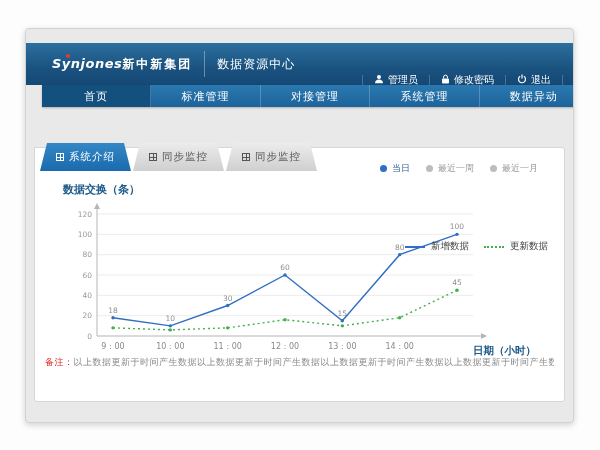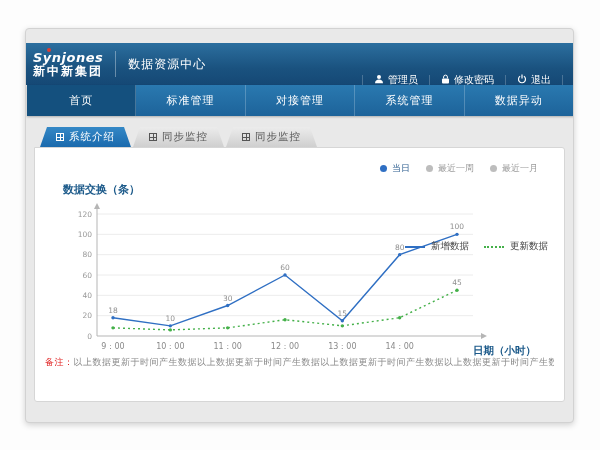--- a/index.html
+++ b/index.html
@@ -6,48 +6,48 @@
   html,body { width:600px; height:450px; background:#fdfdfd; overflow:hidden;
     font-family:"DejaVu Sans","Liberation Sans",sans-serif; }
   .frame { position:absolute; left:25px; top:28px; width:549px; height:395px;
     background:#e9e9e9; border:1px solid #d2d2d2; border-radius:4px;
     box-shadow:0 2px 6px rgba(0,0,0,.18); overflow:hidden; }
 
   
   .hdr { position:absolute; left:0; top:14px; width:100%; height:42px;
     background:linear-gradient(180deg,#2c6f9f 0%,#1a527f 60%,#154875 100%);
     display:flex; align-items:center; }
-  .logo { display:flex; flex-direction:column; justify-content:flex-start; padding-left:7px; }
+  .logo { display:flex; flex-direction:row; justify-content:flex-start; padding-left:26px; }
   .logo-en { position:relative; color:#fff; font-weight:bold; font-style:italic;
     font-size:13px; letter-spacing:.5px; line-height:13px; }
   .logo-dot { position:absolute; left:14px; top:-3px; width:4px; height:4px;
     border-radius:50%; background:#e03c31; }
   .logo-cn { color:#fff; font-weight:bold; font-size:12px; letter-spacing:2px; line-height:14px; }
   .hdr-sep { width:1px; height:26px; background:rgba(255,255,255,.35); margin:0 12px; }
   .app-title { color:#fff; font-size:12px; letter-spacing:1px; }
   .hdr-right { margin-left:auto; display:flex; align-items:stretch; height:100%; }
   .hdr-btn { display:flex; align-items:center; gap:4px; padding:0 11px;
     border-left:1px solid rgba(255,255,255,.22); color:#fff; font-size:10px; cursor:pointer;margin-top:32px; }
   .hdr-btn:last-child { border-right:1px solid rgba(255,255,255,.22); margin-right:10px; }
 
   
-  .nav { position:absolute; left:1px; top:56px; width:100%; height:31px;
+  .nav { position:absolute; left:16px; top:56px; width:100%; height:22px;
     background:linear-gradient(180deg,#2a79b0 0%,#1d639a 100%);
     display:flex; box-shadow:0 1px 2px rgba(0,0,0,.25); }
   .nav-item { flex:1; display:flex; align-items:center; justify-content:center;
     color:#fff; font-size:11px; letter-spacing:1px; cursor:pointer;
     border-right:1px solid rgba(255,255,255,.22); }
   .nav-item.active { background:#14507e; }
 
   
   .tabs { position:absolute; left:14px; top:98px; height:20px; display:flex; gap:2px; z-index:3; }
-  .tab { height:20px; display:flex; align-items:center; gap:5px; padding:0 16px;
+  .tab { height:28px; display:flex; align-items:center; gap:5px; padding:0 16px;
     font-size:10.5px; letter-spacing:1px; cursor:pointer;
     clip-path:polygon(7px 0, calc(100% - 7px) 0, 100% 100%, 0 100%);
-    background:linear-gradient(180deg,#ececec,#cfcfcf); color:#555; }
+    background:linear-gradient(180deg,#ececec,#cfcfcf); color:#555;margin-top:16px; }
   .tab.active { background:linear-gradient(180deg,#3488c6,#1a6aad); color:#fff; }
   .tab-ico { width:8px; height:8px; border:1px solid currentColor; display:inline-block;
     background:
       linear-gradient(currentColor,currentColor) 50% 0/1px 100% no-repeat,
       linear-gradient(currentColor,currentColor) 0 50%/100% 1px no-repeat; }
 
   
   .card { position:absolute; left:8px; right:8px; top:118px; bottom:20px;
     background:#fff; border:1px solid #d6d6d6; border-radius:0 3px 3px 3px; }
 

